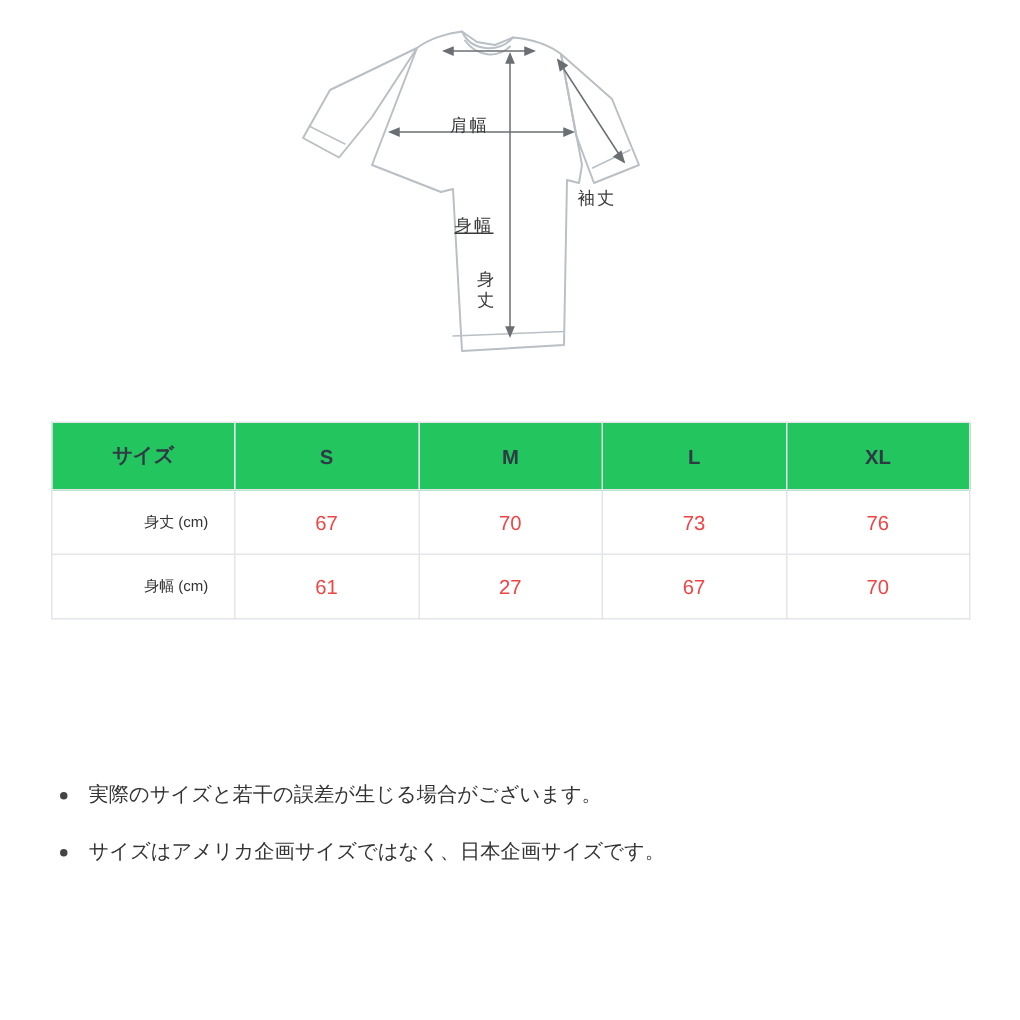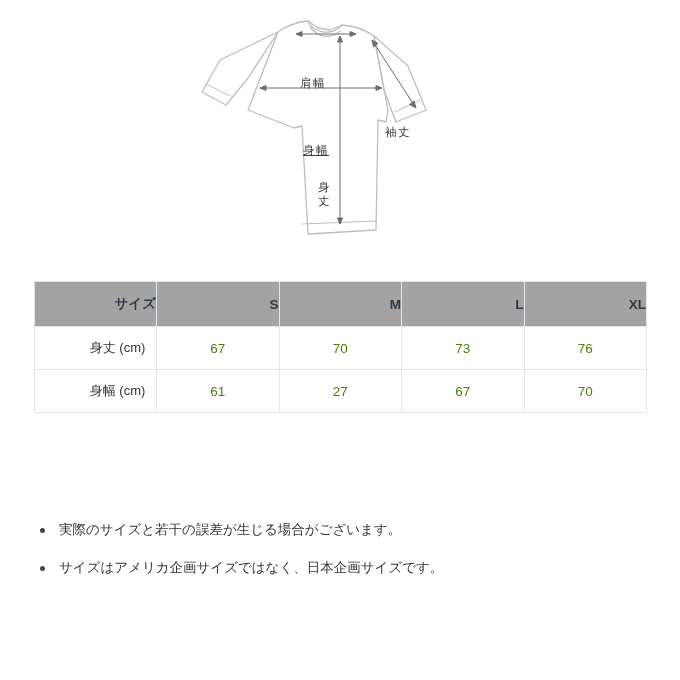--- a/index.html
+++ b/index.html
@@ -56,36 +56,35 @@
     width: 612px;
     table-layout: fixed;
   }
   table.size-table th,
   table.size-table td {
     border: 1px solid #e2e6ea;
     height: 42px;
     text-align: center;
     font-size: 13.5px;
     font-weight: normal;
-    color: #4d7c0f;
+    color: #ef4444;
     padding: 0;
   }
   table.size-table thead th {
-    background: #a3a3a3;
+    background: #22c55e;
     font-weight: bold;
     font-size: 13.5px;
     color: #2f3a45;
     height: 44px;
-    text-align: right;
   }
   table.size-table thead th.col-head {
     font-weight: bold;
   }
   table.size-table td.row-head {
-    font-size: 13px;
+    font-size: 10px;
     color: #333333;
     padding-left: 44px;
   }
   table.size-table col.c0 { width: 122px; }
   table.size-table col.cn { width: 122.5px; }
 
   
   .notes {
     position: absolute;
     left: 34px;

